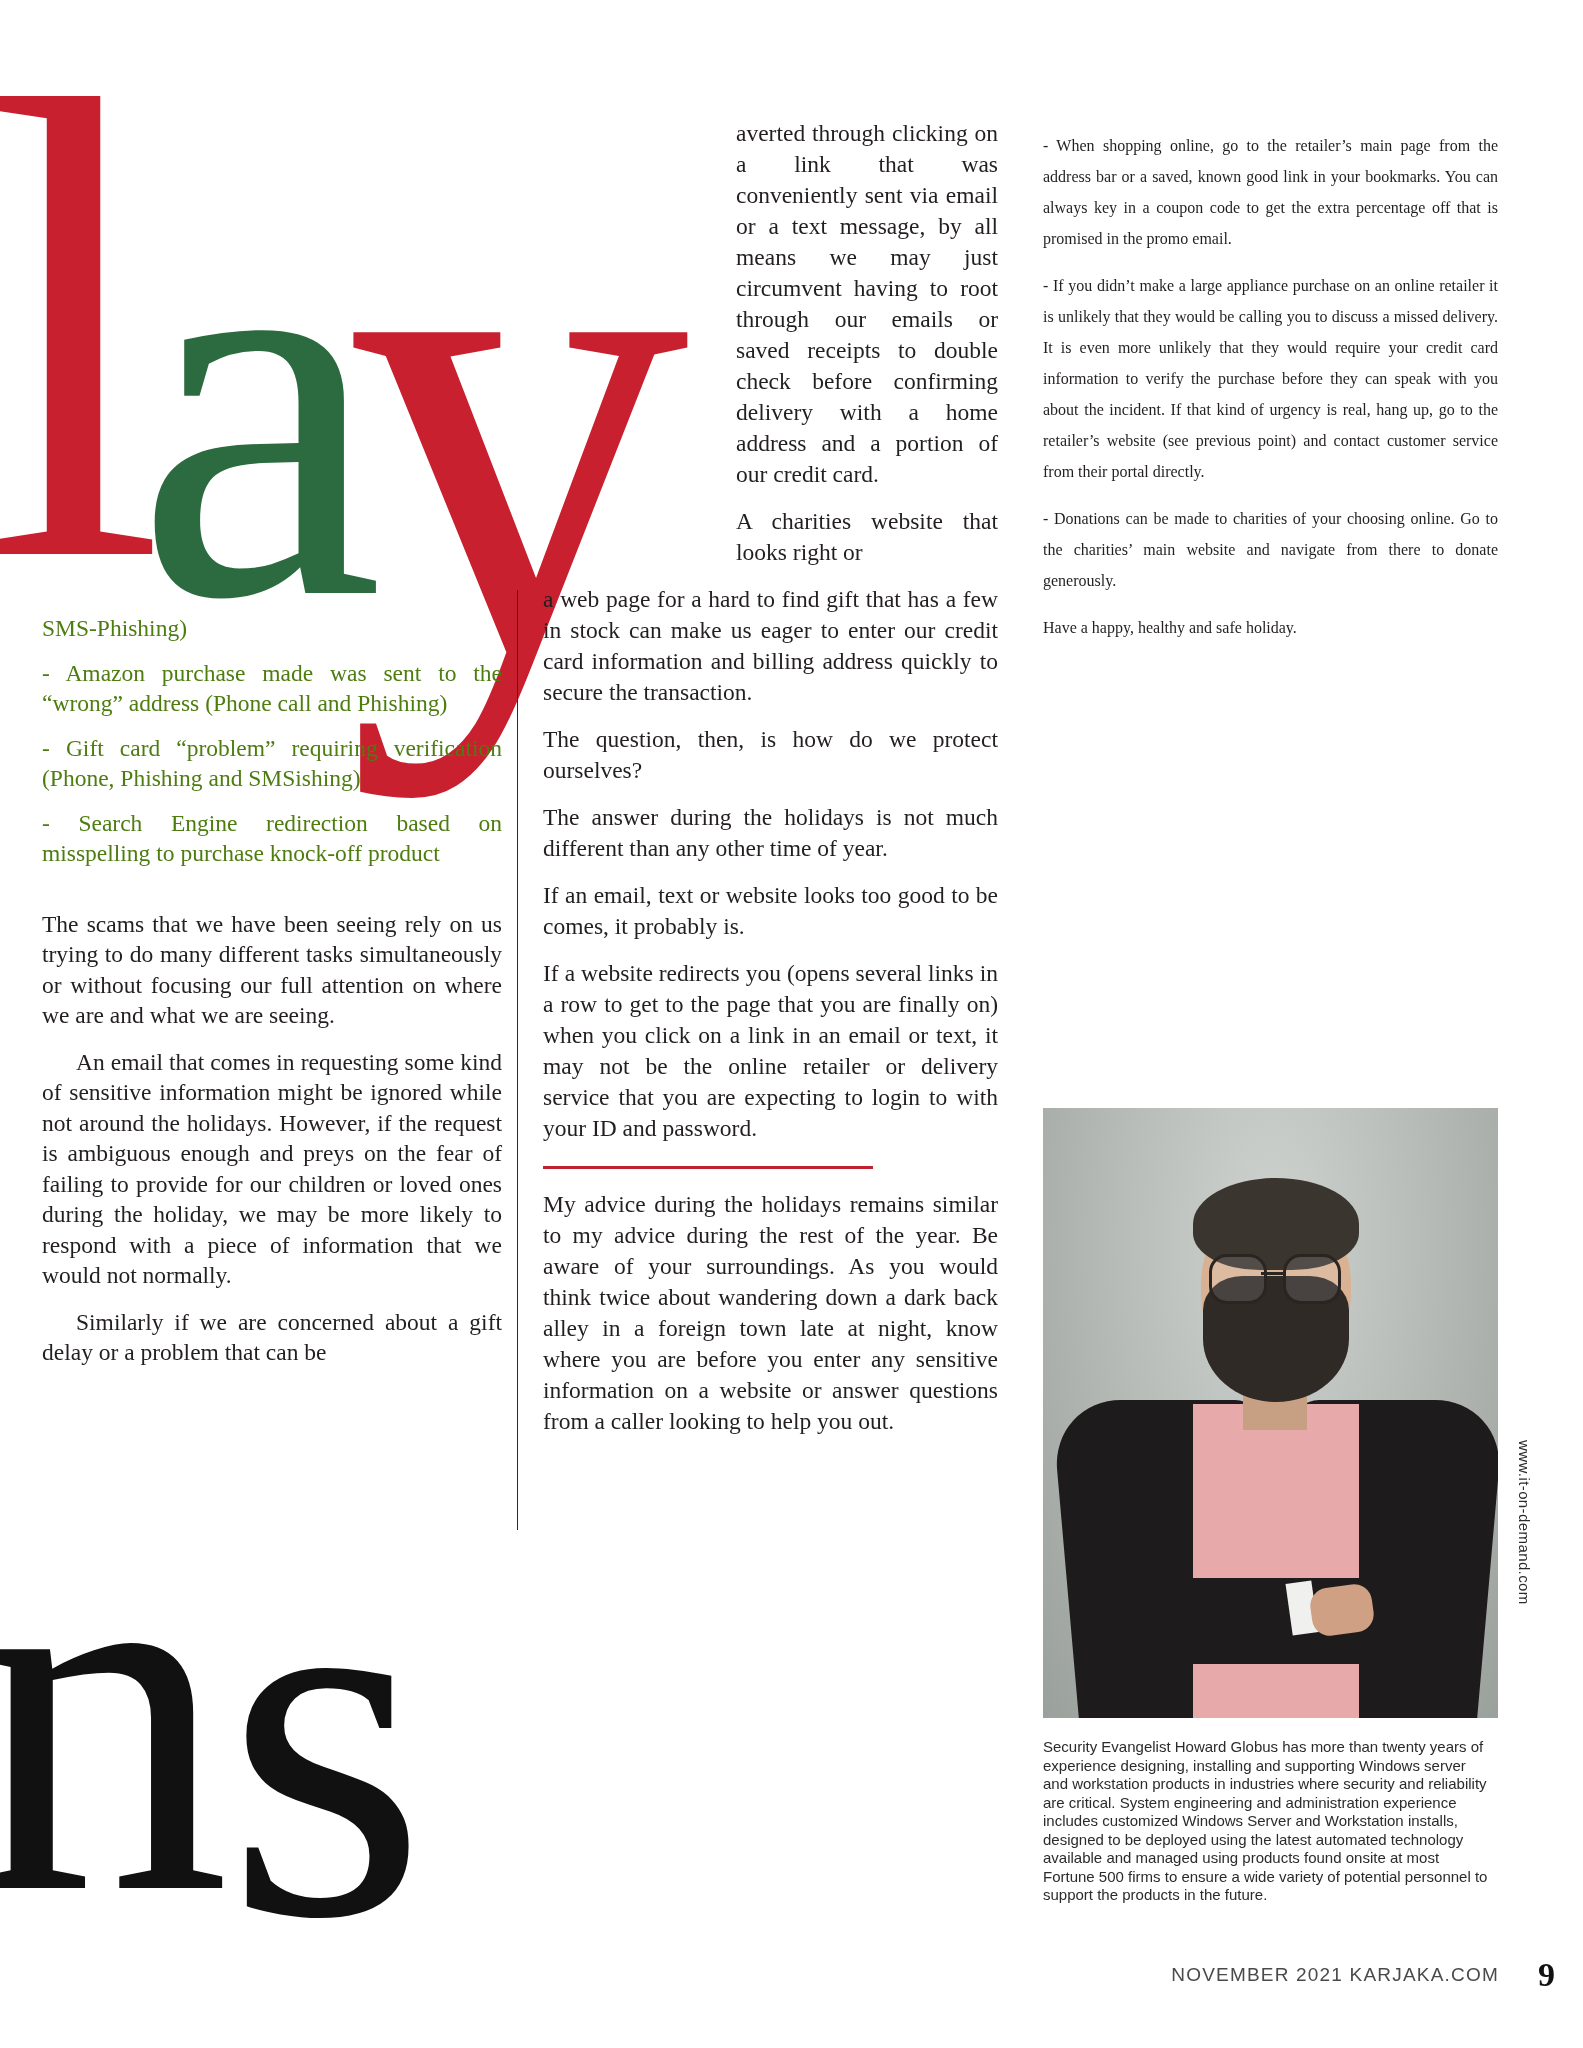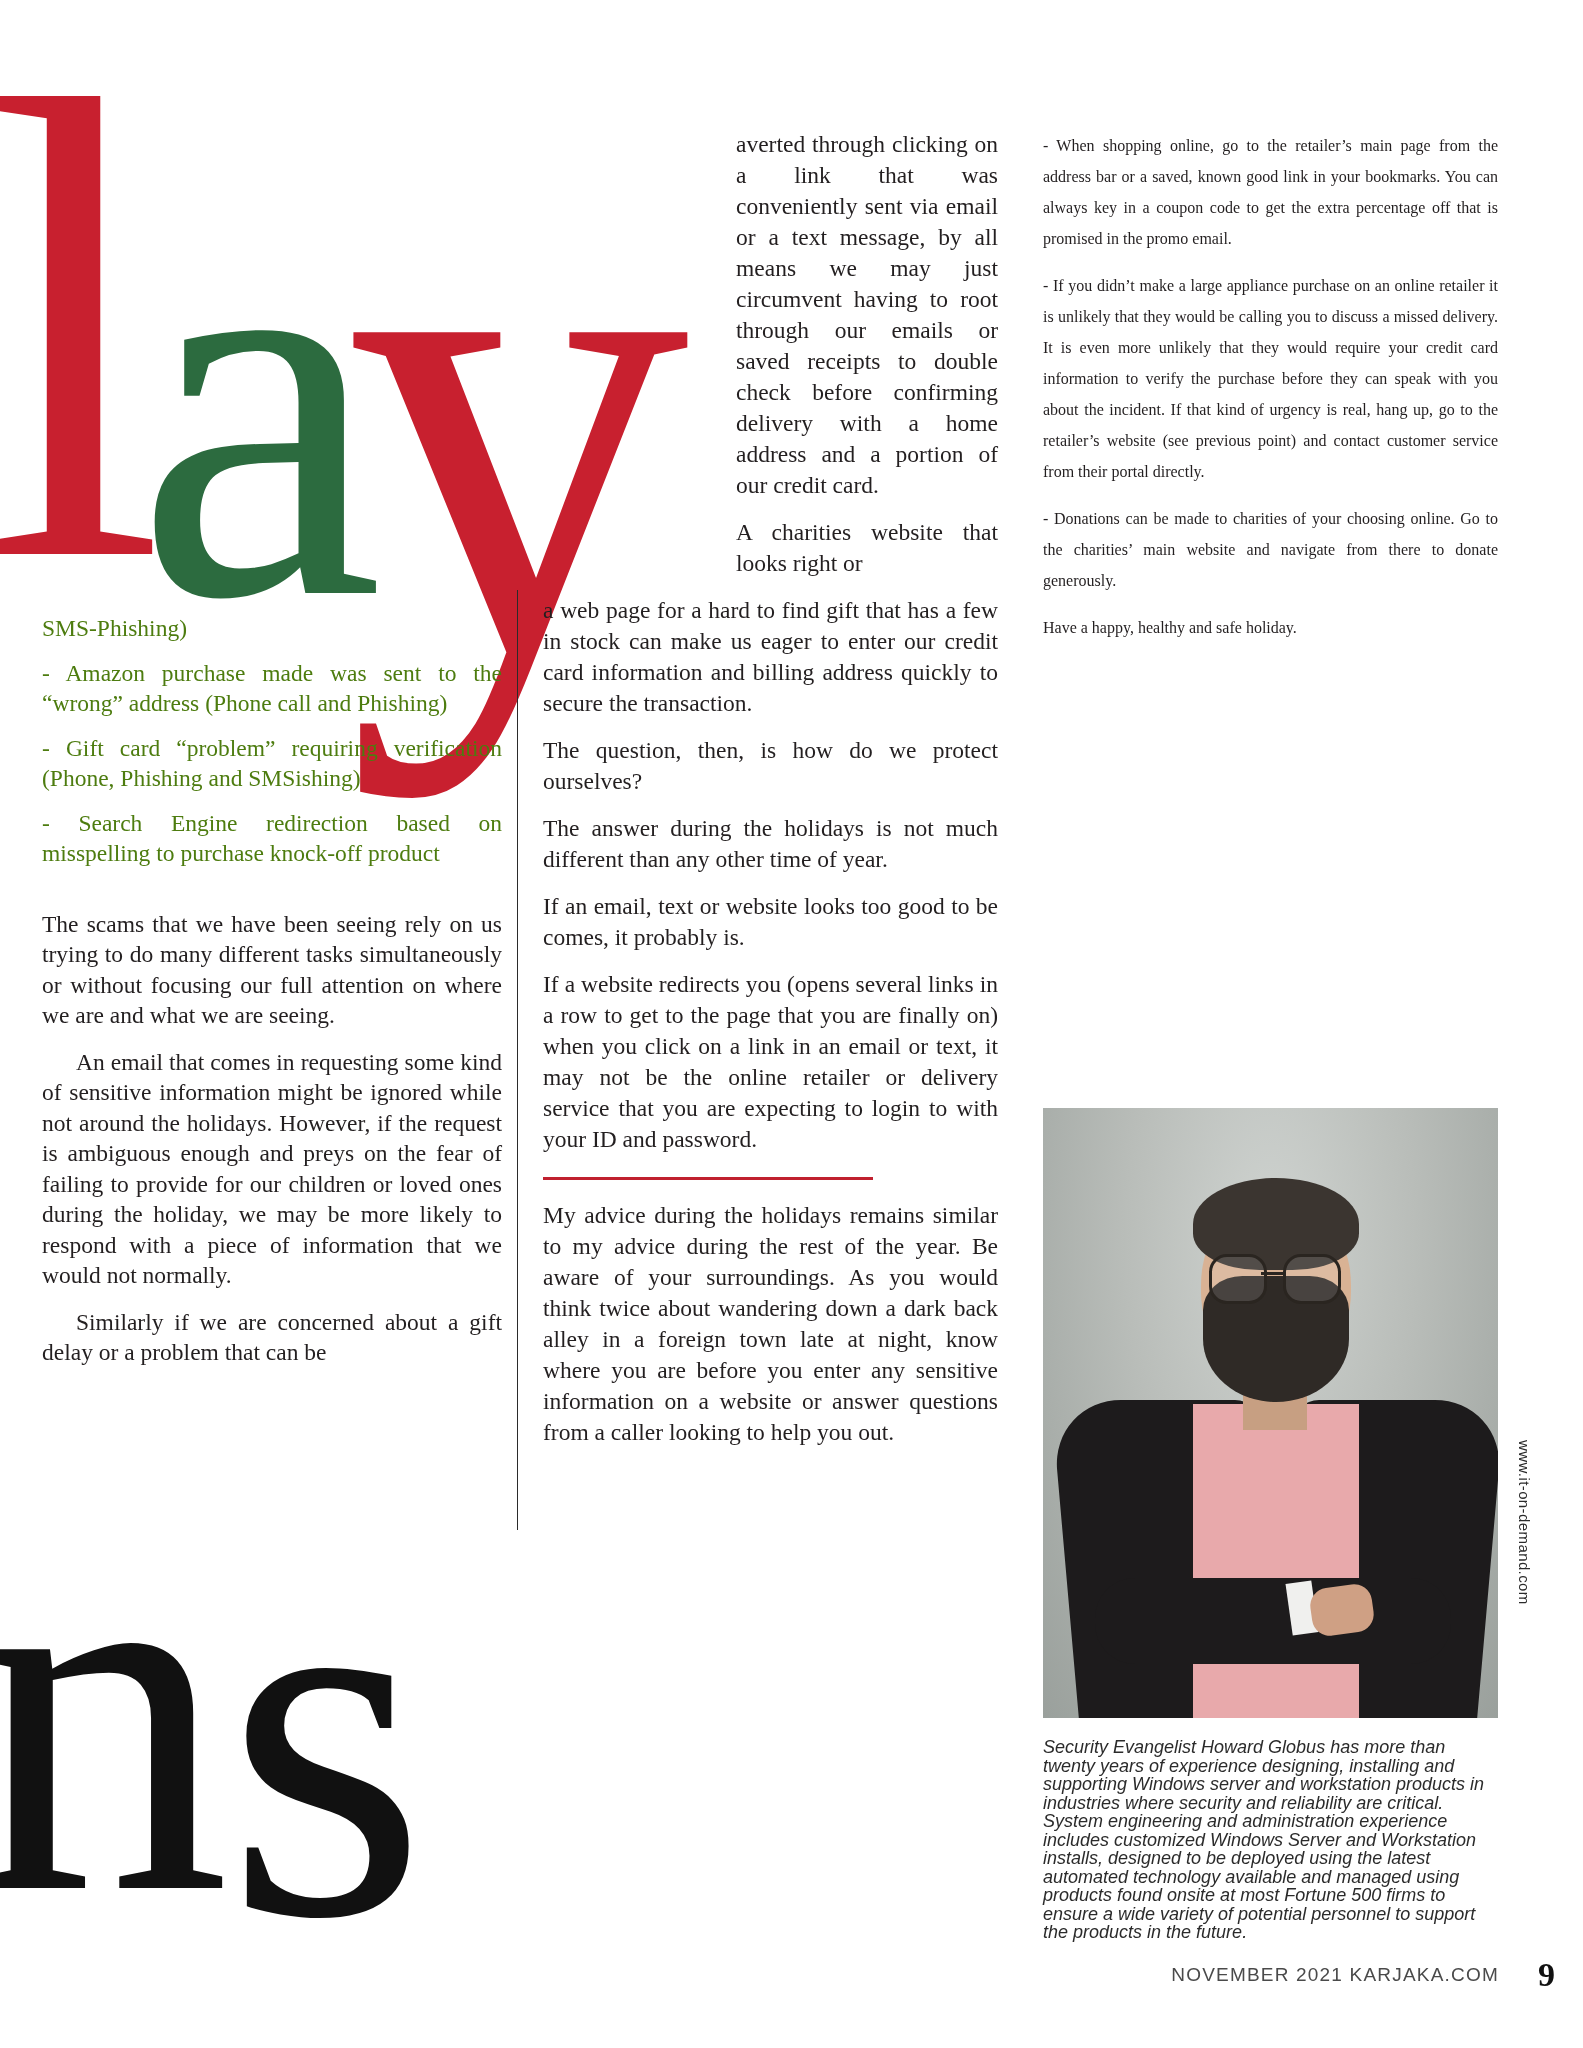--- a/index.html
+++ b/index.html
@@ -111,21 +111,20 @@
   #col2 {
     left: 543px;
     width: 455px;
     font-size: 23.5px;
     line-height: 31px;
     z-index: 4;
   }
   #col2 .narrow-top {
     width: 262px;
     margin-left: 193px;
-    margin-top: 11px;
   }
   #col2 .narrow-top p { text-align: justify; }
   .pull-rule {
     width: 330px;
     height: 3px;
     background: #c0202f;
     margin: 22px 0 20px 0;
   }
 
   
@@ -260,22 +259,21 @@
     transform: rotate(-8deg);
   }
 
   
   .caption {
     position: absolute;
     left: 1043px;
     top: 1738px;
     width: 450px;
     font-family: "Liberation Sans", sans-serif;
-    font-style: italic;
-    font-size: 18px;
+    font-size: 15px;
     line-height: 18.5px;
     color: #2b2b2b;
   }
 
   
   .vertical-url {
     position: absolute;
     left: 1516px;
     top: 1440px;
     font-family: "Liberation Sans", sans-serif;

